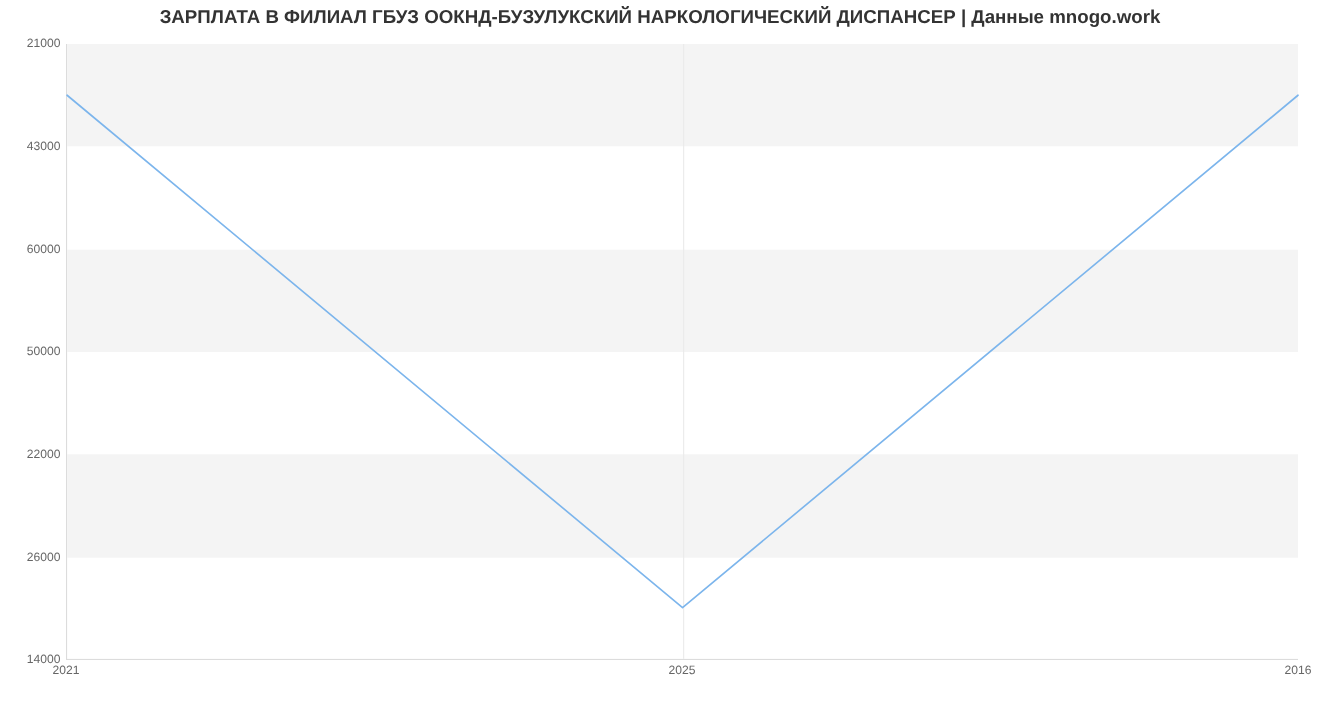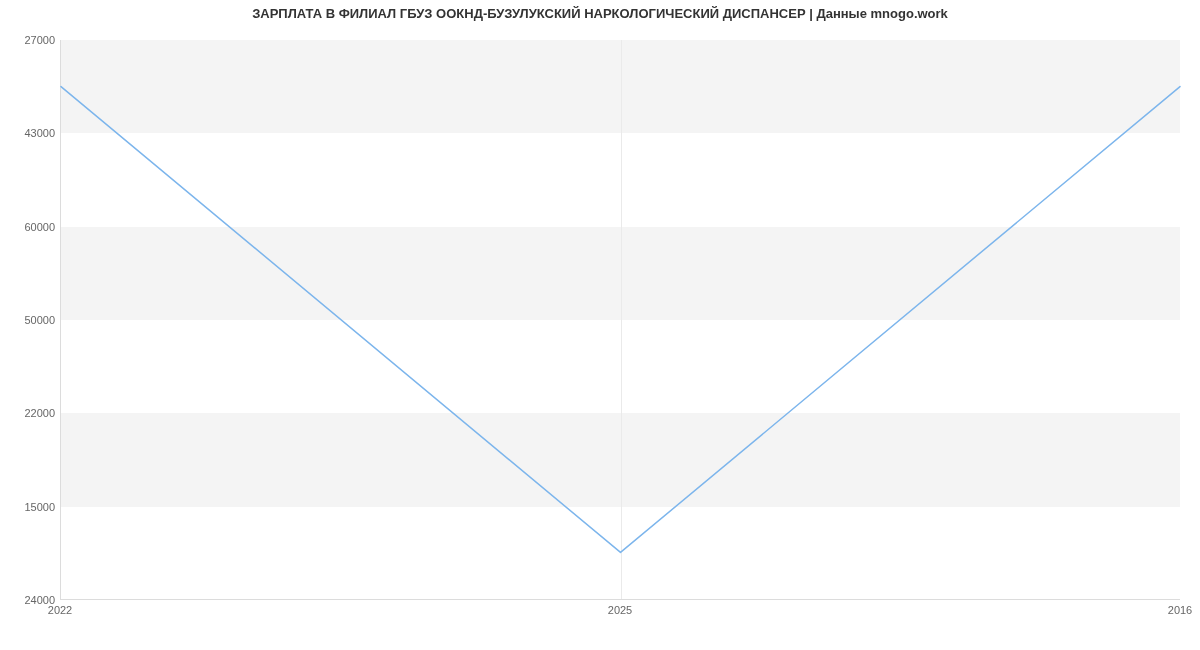--- a/index.html
+++ b/index.html
@@ -15,21 +15,21 @@
     position: relative;
     width: 1200px;
     height: 650px;
   }
   .title {
     position: absolute;
     top: 6px;
     left: 0;
     right: 0;
     text-align: center;
-    font-size: 13px;
+    font-size: 17px;
     font-weight: bold;
     color: #333333;
   }
   .plot {
     position: absolute;
     left: 60px;
     top: 40px;
     width: 1120px;
     height: 560px;
     border-left: 1px solid #dcdcdc;
@@ -73,29 +73,29 @@
     height: 100%;
     overflow: visible;
   }
 </style>
 </head>
 <body>
 
 <div class="chart-wrap">
   <div class="title">ЗАРПЛАТА В ФИЛИАЛ ГБУЗ ООКНД-БУЗУЛУКСКИЙ НАРКОЛОГИЧЕСКИЙ ДИСПАНСЕР | Данные mnogo.work</div>
 
-  <div class="y-tick" style="top:600px">24000</div>
-  <div class="y-tick" style="top:506.67px">15000</div>
+  <div class="y-tick" style="top:600px">14000</div>
+  <div class="y-tick" style="top:506.67px">26000</div>
   <div class="y-tick" style="top:413.33px">22000</div>
   <div class="y-tick" style="top:320px">50000</div>
   <div class="y-tick" style="top:226.67px">60000</div>
   <div class="y-tick" style="top:133.33px">43000</div>
-  <div class="y-tick" style="top:40px">27000</div>
+  <div class="y-tick" style="top:40px">21000</div>
 
-  <div class="x-tick" style="left:60px">2022</div>
+  <div class="x-tick" style="left:60px">2021</div>
   <div class="x-tick" style="left:620px">2025</div>
   <div class="x-tick" style="left:1180px">2016</div>
 
   <div class="plot">
 
     <div class="band" style="top:0px;height:93.33px"></div>
     <div class="band" style="top:186.67px;height:93.33px"></div>
     <div class="band" style="top:373.33px;height:93.33px"></div>
 
     <div class="grid-v" style="left:560px"></div>

